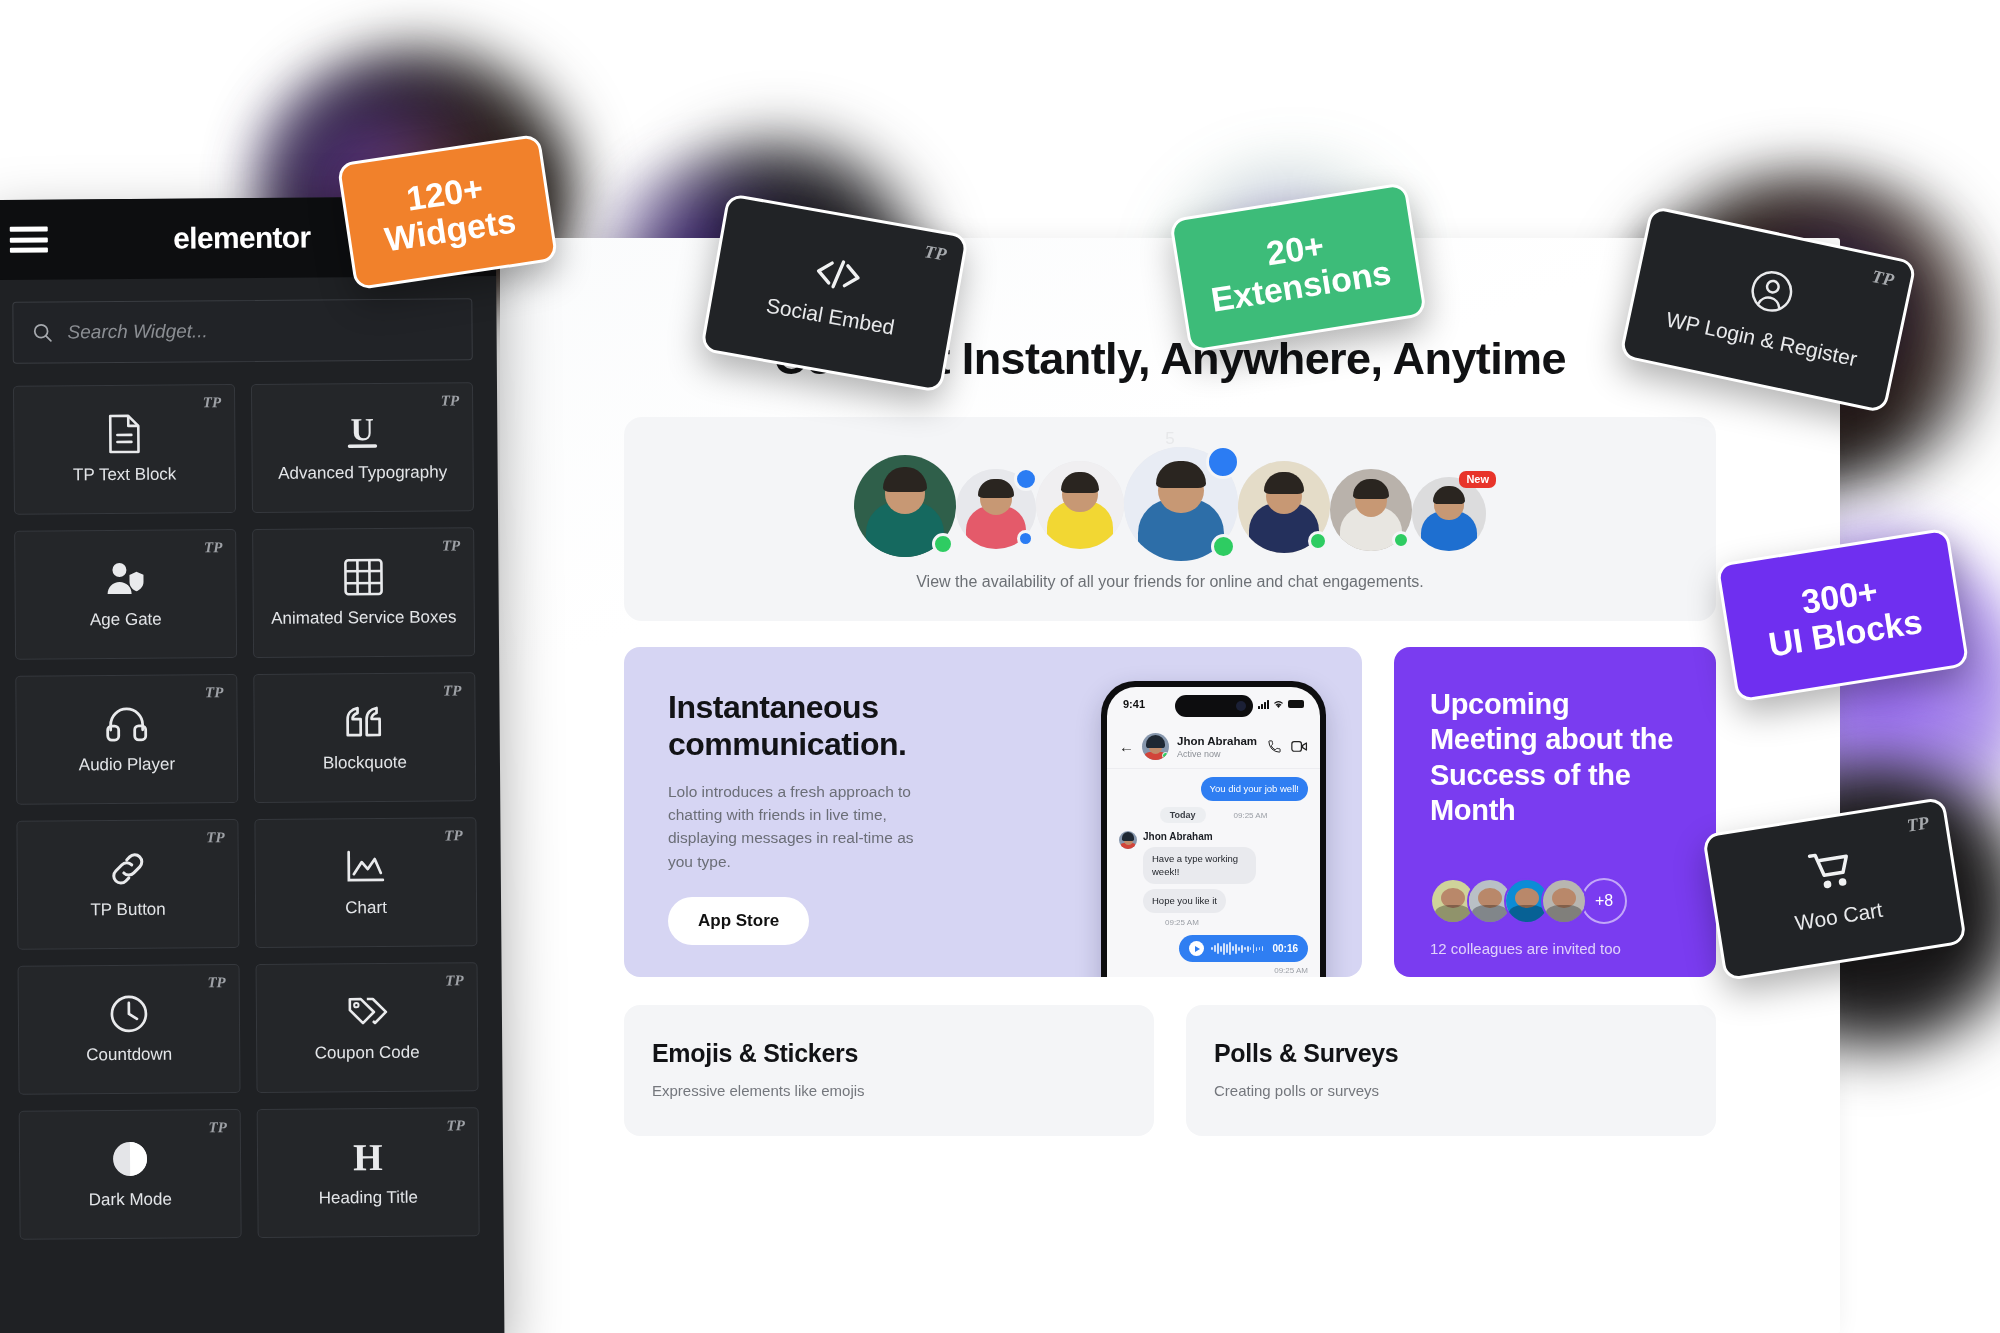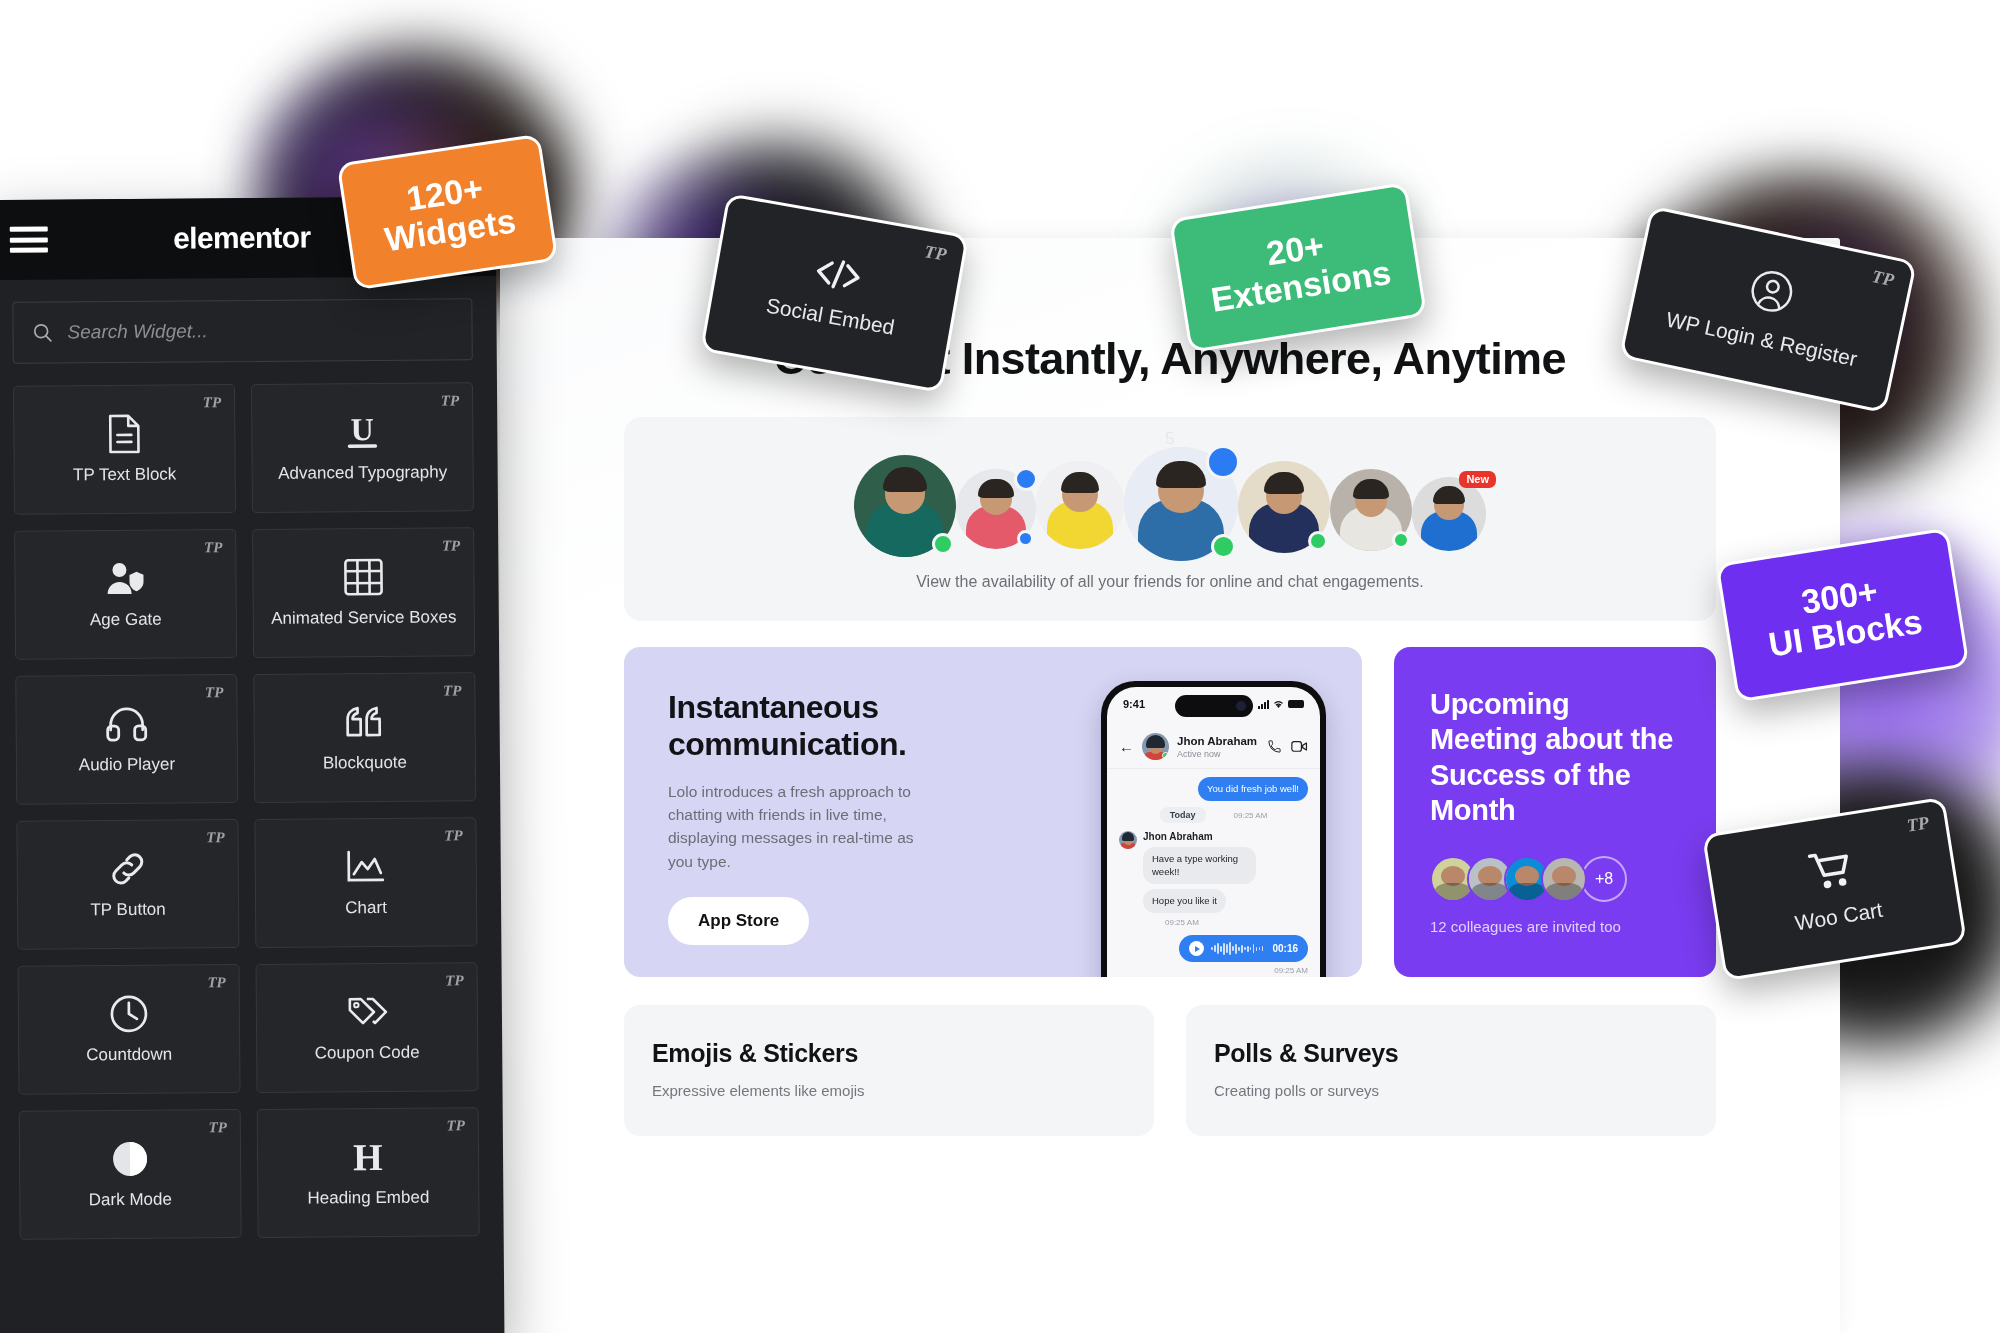--- a/index.html
+++ b/index.html
@@ -130,21 +130,21 @@
   .miniav .h { position:absolute; left:3px; top:1px; width:12px; height:9px; border-radius:7px 7px 2px 2px; background:#1f2833;}
   .miniav .f { position:absolute; left:5px; top:5px; width:9px; height:9px; border-radius:50%; background:#c08b6a;}
   .miniav .b { position:absolute; left:1px; bottom:-2px; width:16px; height:8px; border-radius:6px; background:#d2443a;}
   #voice { background: #2f7ef2; border-radius: 14px; padding: 6px 10px; display: flex; align-items: center; gap: 7px; }
   #voice .play { width: 15px; height: 15px; border-radius: 50%; background: #fff; display: flex; align-items: center; justify-content: center; }
   #voice .play::after { content:''; border-left: 5px solid #2f7ef2; border-top: 3.5px solid transparent; border-bottom: 3.5px solid transparent; margin-left: 2px; }
   #voice .wave { display: flex; align-items: center; gap: 1.4px; height: 13px; }
   #voice .wave i { display: block; width: 1.6px; background: #cfe0fb; border-radius: 1px; }
   #voice .dur { color: #fff; font-size: 10px; font-weight: 700; margin-left: 2px; }
 
-  #meeting-card { flex: 0 0 322px; background: #7A3CF0; border-radius: 16px; padding: 40px 36px 42px; height: 330px;
+  #meeting-card { flex: 0 0 322px; background: #7A3CF0; border-radius: 16px; padding: 40px 36px 20px; height: 330px;
     display: flex; flex-direction: column; }
   #meeting-title { color: #fff; font-size: 29px; font-weight: 700; line-height: 1.22; letter-spacing: -0.3px; }
   #meeting-avatars { margin-top: auto; display: flex; align-items: center; }
   #meeting-avatars .ma { width: 46px; height: 46px; border-radius: 50%; margin-right: -9px; overflow: hidden; position: relative; border: 2px solid #7A3CF0; }
   #meeting-more { width: 46px; height: 46px; border-radius: 50%; border: 2px solid rgba(255,255,255,.55);
     display: flex; align-items: center; justify-content: center; color: #fff; font-size: 16px; margin-left: 3px; }
   #meeting-note { margin-top: 16px; color: #e0d2fb; font-size: 15px; }
 
   #bottom-row { margin: 28px 124px 0 124px; display: flex; gap: 32px; }
   .fcard { flex: 1 1 0; background: #f4f5f7; border-radius: 16px; padding: 34px 28px 34px 28px; min-height: 120px; }
@@ -310,21 +310,21 @@
                     <path d="M6.6 10.8a15 15 0 0 0 6.6 6.6l2.2-2.2a1 1 0 0 1 1-.24 11 11 0 0 0 3.5.56 1 1 0 0 1 1 1V20a1 1 0 0 1-1 1A17 17 0 0 1 3 4a1 1 0 0 1 1-1h3.5a1 1 0 0 1 1 1 11 11 0 0 0 .56 3.5 1 1 0 0 1-.25 1z" fill="none" stroke="#222" stroke-width="1.6" stroke-linejoin="round"></path>
                   </svg>
                 <svg width="17" height="15" viewBox="0 0 24 20">
                     <rect x="1.2" y="3.2" width="13.5" height="13.5" rx="3.2" fill="none" stroke="#222" stroke-width="1.7"></rect>
                     <path d="M16.4 8.4l5.4-3.4v10l-5.4-3.4z" fill="none" stroke="#222" stroke-width="1.7" stroke-linejoin="round"></path>
                   </svg>
               </span>
             </div>
             <div id="ph-body">
               <div class="rowr">
-                  <span class="bub me">You did fresh job well!</span>
+                  <span class="bub me">You did your job well!</span>
                 </div>
               <div style="display:flex;align-items:center;justify-content:center;gap:28px;margin:6px 0 8px;">
                 <span class="daypill">Today</span>
                 <span class="ts">09:25 AM</span>
               </div>
               <div class="rowl" style="gap:6px;align-items:flex-start;">
                 <span class="miniav">
                     <i class="b"></i>
                     <i class="f"></i>
                     <i class="h"></i>
@@ -547,21 +547,21 @@
           </span>
           <span class="wlabel">Dark Mode</span>
         </div>
         <div class="wcard">
           <span class="tp">TP</span>
           <span class="wicon">
             <svg width="40" height="40" viewBox="0 0 40 40">
               <text x="20" y="33" text-anchor="middle" font-family="Liberation Serif, serif" font-size="38" font-weight="700" fill="#e9eaec">H</text>
             </svg>
           </span>
-          <span class="wlabel">Heading Embed</span>
+          <span class="wlabel">Heading Title</span>
         </div>
       </div>
   </div>
 
   <div class="fl stat" id="fl-widgets">
     <div class="n1">120+</div>
     <div class="n2">Widgets</div>
   </div>
 
   <div class="fl widgetcard" id="fl-social">

